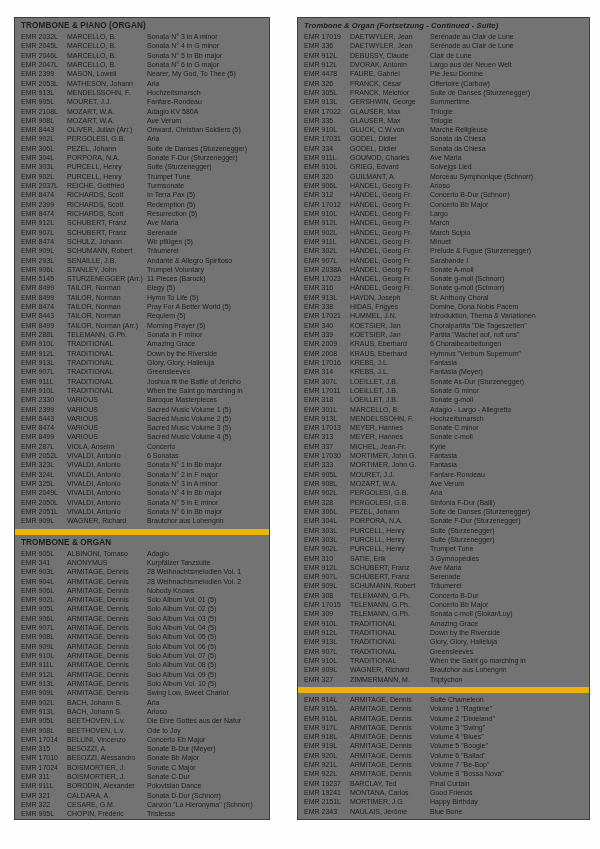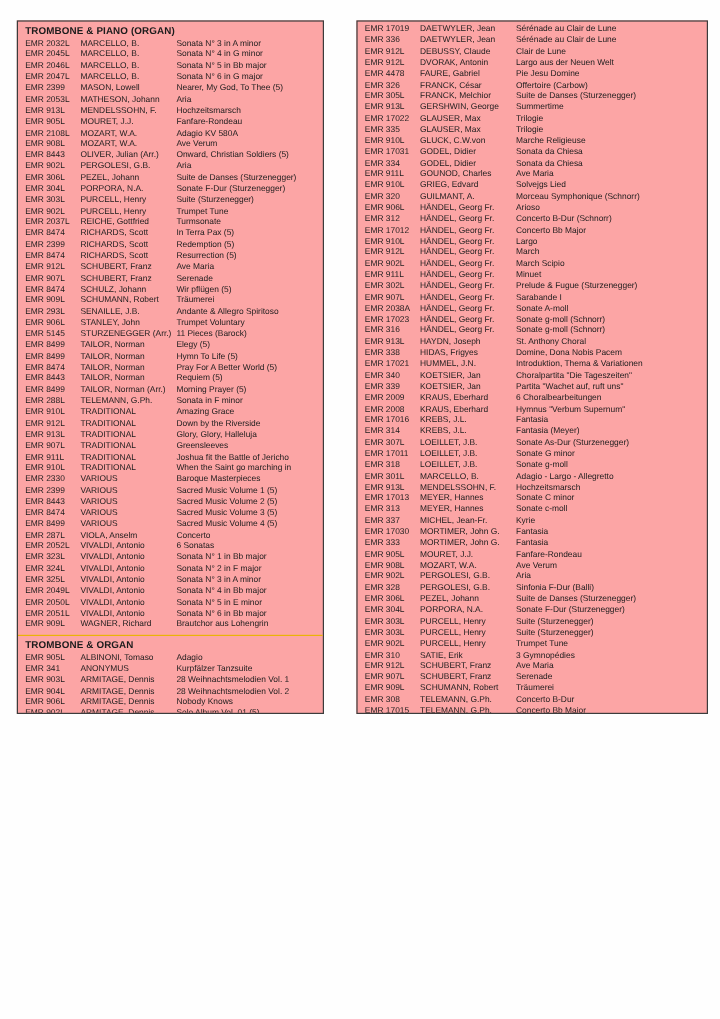--- a/index.html
+++ b/index.html
@@ -1,22 +1,22 @@
 <!DOCTYPE html>
 <html><head>
 <meta charset="utf-8">
 <style>
   html,body{margin:0;padding:0;background:#ffffff;width:600px;height:849px;overflow:hidden;}
   body{font-family:"Liberation Sans","DejaVu Sans",sans-serif;color:#1c1c1c;position:relative;}
   .page{position:absolute;top:0;left:0;width:600px;height:849px;background:#fefefe;}
-  .colbox{position:absolute;top:17px;height:578px;border:1px solid #3c3c3c;box-sizing:border-box;background:#fca5a5;overflow:hidden;}
+  .colbox{position:absolute;top:17px;height:803px;border:1px solid #3c3c3c;box-sizing:border-box;background:#737373;overflow:hidden;}
   .colbox.left{left:14px;width:256px;}
   .colbox.right{left:297px;width:293px;}
   .section{padding:2px 0 3px 6px;}
-  .section + .section{border-top:1px solid #eab308;}
+  .section + .section{border-top:6px solid #eab308;}
   .section-title{font-size:8.2px;font-weight:bold;line-height:12px;height:12px;white-space:nowrap;letter-spacing:0.1px;}
   .section-title.italic{font-style:italic;font-size:7.6px;}
   .row{display:flex;height:9.32px;line-height:9.32px;font-size:7px;white-space:nowrap;}
   .row .code{width:46px;flex:0 0 46px;}
   .row .composer{width:80px;flex:0 0 80px;}
   .row .title{flex:1 1 auto;}
 </style>
 </head>
 <body>
 
@@ -439,20 +439,21 @@
         </div>
         <div class="row">
           <span class="code">EMR 902L</span>
           <span class="composer">CLARKE, Jeremiah</span>
           <span class="title">Trumpet Voluntary</span>
         </div>
       </div>
     </div>
   <div class="colbox right">
       <div class="section">
+        <div class="section-title italic">Trombone &amp; Organ (Fortsetzung - Continued - Suite)</div>
         <div class="row">
           <span class="code">EMR 17019</span>
           <span class="composer">DAETWYLER, Jean</span>
           <span class="title">Sérénade au Clair de Lune</span>
         </div>
         <div class="row">
           <span class="code">EMR 336</span>
           <span class="composer">DAETWYLER, Jean</span>
           <span class="title">Sérénade au Clair de Lune</span>
         </div>

